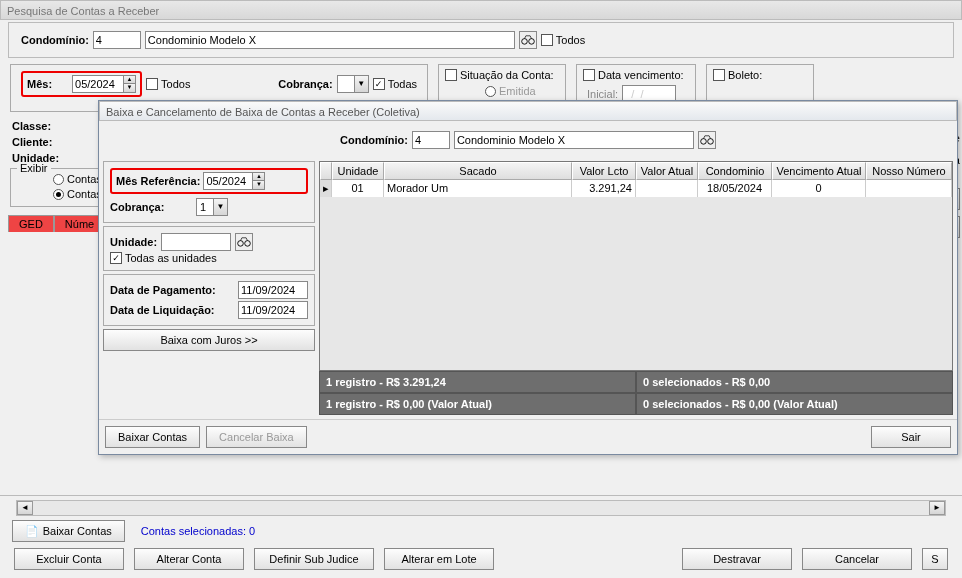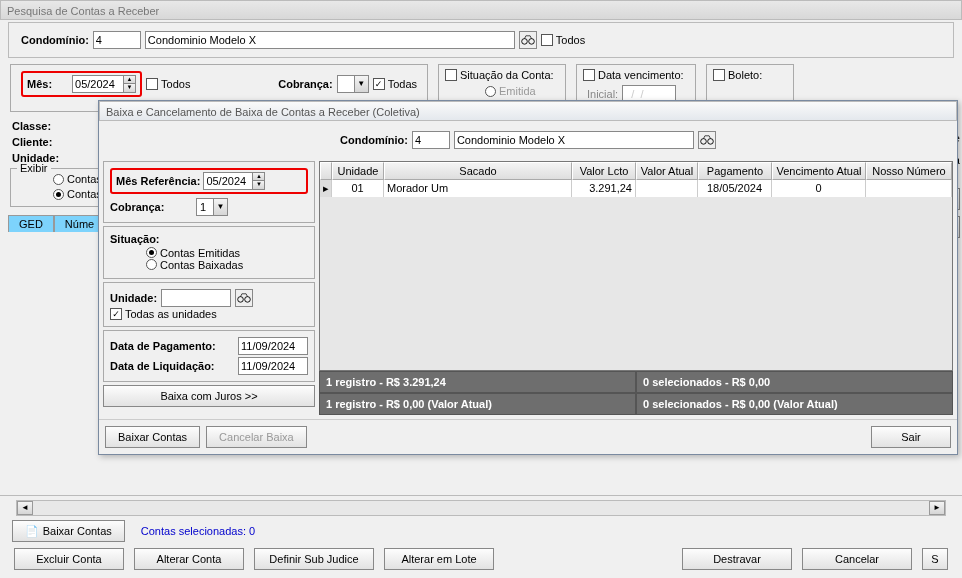--- a/index.html
+++ b/index.html
@@ -36,21 +36,21 @@
 
 .topgroup { border:1px solid #bbb; padding:6px 8px; margin:2px 8px; background:#f0f0f0; }
 
 .filterstrip { display:flex; gap:6px; padding:2px 8px; }
 .filterstrip .fieldset { flex:0 0 auto; background:#f0f0f0; }
 
 .form-rows { padding:2px 8px; }
 .form-rows .row .label { width:48px; }
 
 .tabs { display:flex; gap:0; margin:4px 8px 0; }
-.tab { border:1px solid #999; border-bottom:none; background:#7dd3fc; padding:2px 10px; cursor:pointer; }
+.tab { border:1px solid #999; border-bottom:none; background:#ef4444; padding:2px 10px; cursor:pointer; }
 
 .modal-window { position:absolute; top:100px; left:98px; width:860px; border:1px solid #7a8aa0; background:#f0f0f0; box-shadow:2px 2px 6px rgba(0,0,0,0.25); }
 
 .modal-body { display:flex; padding:4px; gap:4px; }
 .modal-left { width:212px; display:flex; flex-direction:column; gap:3px; }
 .modal-right { flex:1; display:flex; flex-direction:column; }
 
 .grid { border:1px solid #777; background:#e7e7e7; flex:1; min-height:210px; }
 .grid-head { display:flex; background:#e5e5e5; }
 .grid-head div { border:1px solid #aaa; border-top:1px solid #fff; border-left:1px solid #fff; padding:2px 3px; text-align:center; background:linear-gradient(#f4f4f4,#dedede); overflow:hidden; white-space:nowrap; text-overflow:ellipsis; }
@@ -152,21 +152,21 @@
     <div class="fieldset" style="width:120px">
       <label class="checkbox">
           <span class="box"></span>
           <span>Data vencimento:</span>
         </label>
       <div class="row">
           <span style="color:#888">Inicial:</span>
           <input type="text" style="width: 54px; color: rgb(204, 204, 204);" value="  /  /">
         </div>
     </div>
-    <div class="fieldset" style="width:88px">
+    <div class="fieldset" style="width:108px">
       <label class="checkbox">
           <span class="box"></span>
           <span>Boleto:</span>
         </label>
     </div>
   </div>
 
   <div class="form-rows" style="display:flex">
     <div style="width:420px">
       <div class="row">
@@ -236,33 +236,20 @@
           </div>
           <div class="row" style="padding:0">
             <span class="label" style="width:82px">Cobrança:</span>
             <span class="select">
                 <span class="v">1</span>
                 <span class="dd">▼</span>
               </span>
           </div>
         </div>
 
-        <div class="left-fieldset">
-          <div class="label">Situação:</div>
-          <label class="radio">
-              <span class="circ">
-                <span class="dot"></span>
-              </span>
-              <span>Contas Emitidas</span>
-            </label><br>
-          <label class="radio">
-              <span class="circ"></span>
-              <span>Contas Baixadas</span>
-            </label>
-        </div>
 
         <div class="left-fieldset">
           <div class="row" style="padding:0">
             <span class="label">Unidade:</span>
             <input type="text" style="width: 70px;">
             <span class="binoc">
                 <svg viewBox="0 0 20 16">
                   <circle cx="5" cy="10" r="4" fill="none" stroke="#000" stroke-width="1.3"></circle>
                   <circle cx="15" cy="10" r="4" fill="none" stroke="#000" stroke-width="1.3"></circle>
                   <path d="M5 6 L7 2 L13 2 L15 6" fill="none" stroke="#000"></path>
@@ -292,21 +279,21 @@
       </div>
 
       <div class="modal-right">
         <div class="grid">
           <div class="grid-head">
             <div style="width:12px"></div>
             <div class="c-unidade">Unidade</div>
             <div class="c-sacado">Sacado</div>
             <div class="c-vl">Valor Lcto</div>
             <div class="c-va">Valor Atual</div>
-            <div class="c-venc">Pagamento</div>
+            <div class="c-venc">Condominio</div>
             <div class="c-venca">Vencimento Atual</div>
             <div class="c-nn">Nosso Número</div>
           </div>
           <div class="grid-row">
             <div style="width:12px;background:#ddd">▸</div>
             <div class="c-unidade" style="text-align:center">01</div>
             <div class="c-sacado">Morador Um</div>
             <div class="c-vl">3.291,24</div>
             <div class="c-va"></div>
             <div class="c-venc">18/05/2024</div>

